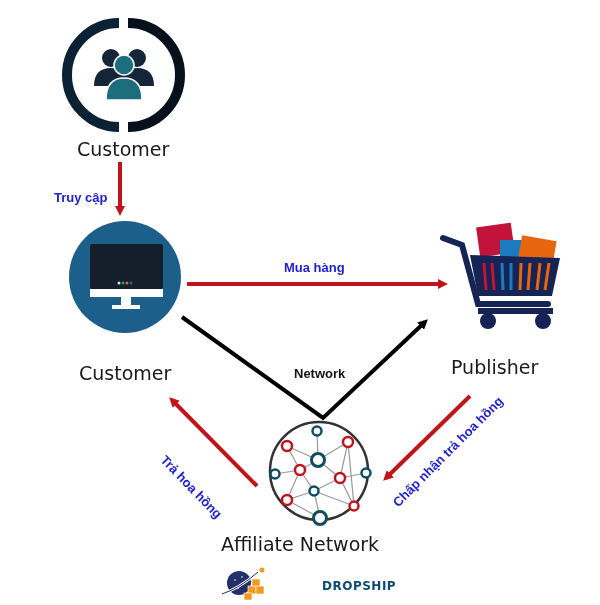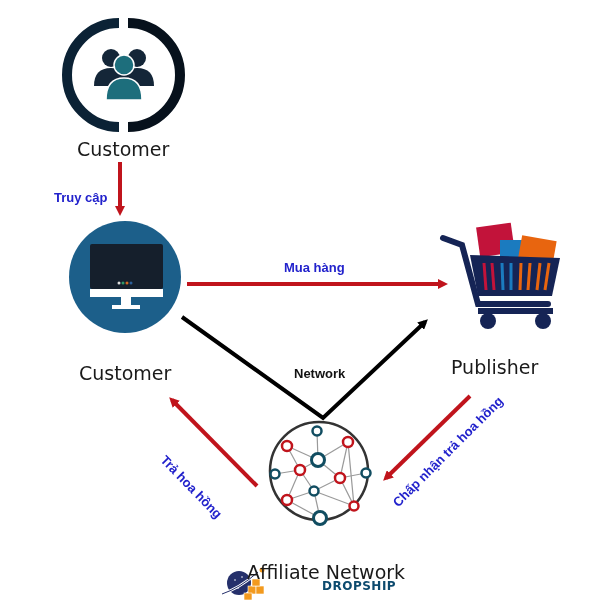--- a/index.html
+++ b/index.html
@@ -129,21 +129,21 @@
     <rect x="248" y="586" width="8" height="8" fill="#f39a1e" stroke="#fff" stroke-width="0.6"></rect>
     <rect x="256" y="586" width="8" height="8" fill="#f39a1e" stroke="#fff" stroke-width="0.6"></rect>
     <rect x="252" y="579" width="8" height="7" fill="#f39a1e" stroke="#fff" stroke-width="0.6"></rect>
     <rect x="244" y="593" width="8" height="7" fill="#f39a1e" stroke="#fff" stroke-width="0.6"></rect>
   </g>
 </svg>
 
 <div class="node-label" style="left:77px; top:138px;">Customer</div>
 <div class="node-label" style="left:79px; top:362px;">Customer</div>
 <div class="node-label" style="left:451px; top:356px;">Publisher</div>
-<div class="node-label" style="left:247px; top:533px;margin-top:28px;">Affiliate Network</div>
+<div class="node-label" style="left:221px; top:533px;">Affiliate Network</div>
 
 <div class="edge-label blue" style="left:54px; top:190px;">Truy cập</div>
 <div class="edge-label blue" style="left:284px; top:260px;">Mua hàng</div>
 <div class="edge-label black" style="left:294px; top:366px;">Network</div>
 <div class="edge-label blue" style="left:163px; top:450px; transform: rotate(46deg); transform-origin: left center;">Trả hoa hồng</div>
 <div class="edge-label blue" style="left:395px; top:497px; transform: rotate(-45deg); transform-origin: left center;">Chấp nhận trả hoa hồng</div>
 
 <div class="logo-text" style="left:268px; top:605px; color:#25306b;">GALAXY</div>
 <div class="logo-text" style="left:322px; top:579px; color:#0c4a6e;">DROPSHIP</div>
 

